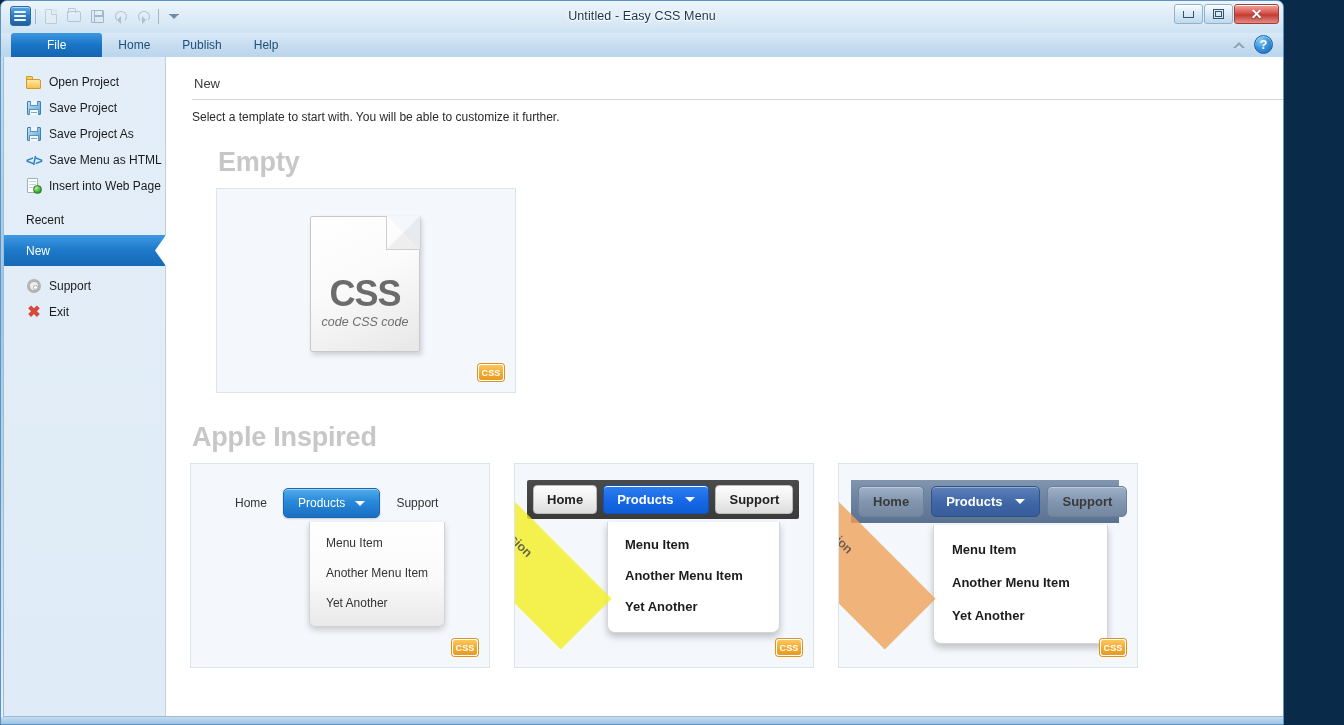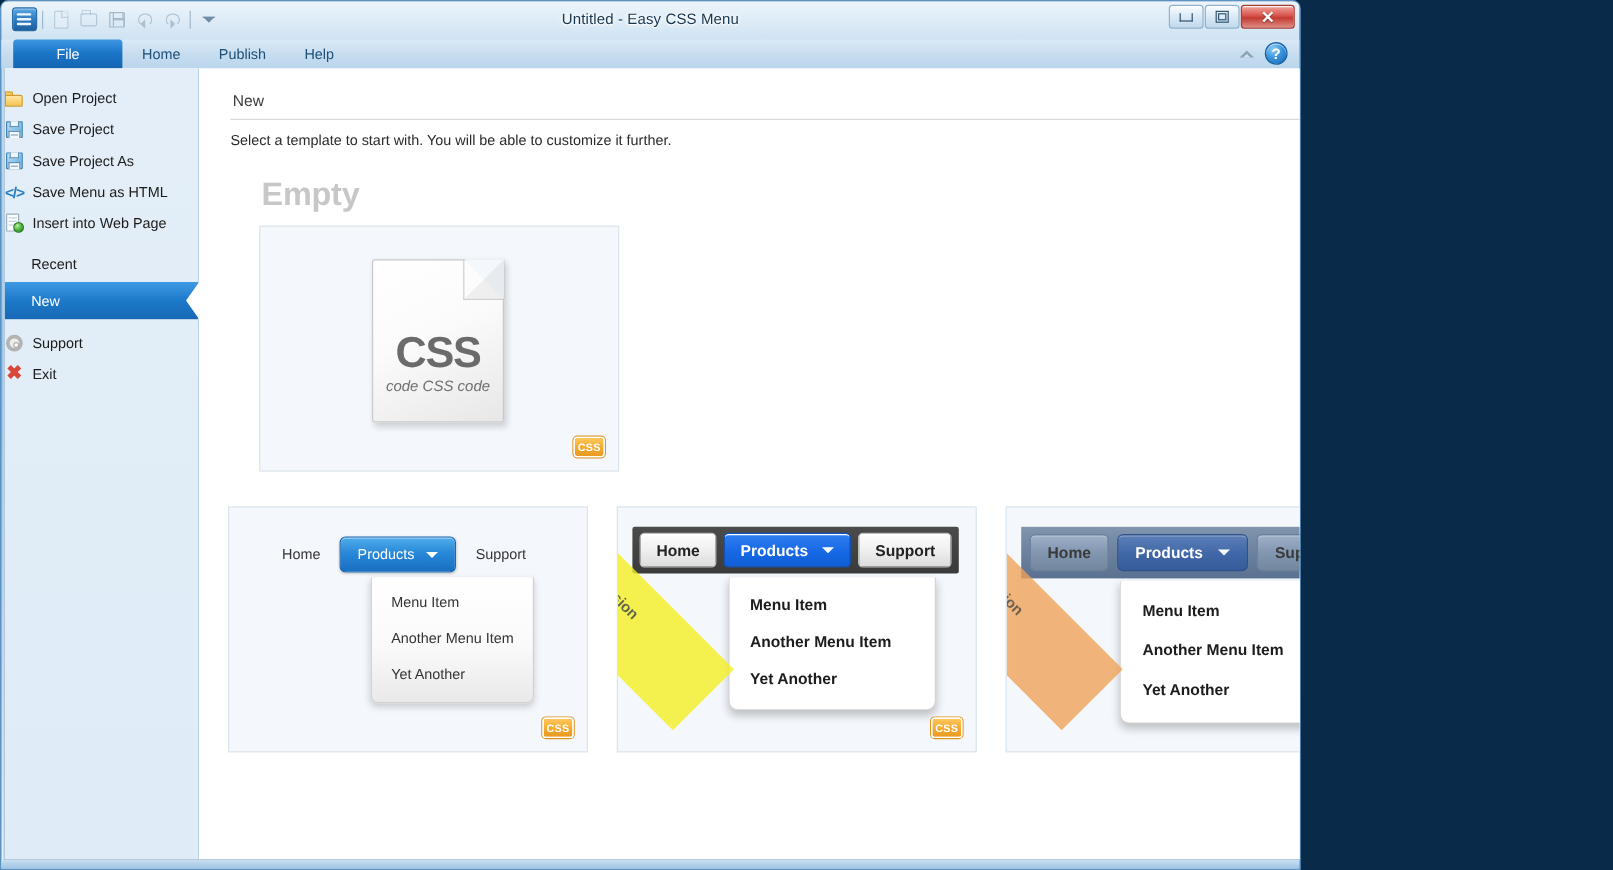--- a/index.html
+++ b/index.html
@@ -7,21 +7,21 @@
     margin: 0; padding: 0;
     width: 1344px; height: 725px;
     overflow: hidden;
     font-family: "Liberation Sans", sans-serif;
     background: #0a2a4a;
   }
 
   
   #app-window {
     position: absolute; left: 0; top: 0;
-    width: 1084px; height: 725px;
+    width: 1284px; height: 725px;
     background: linear-gradient(to bottom,
        #cfe3f3 0%, #b9d6ee 18%, #9ec6e6 40%, #b4d2ea 62%, #d2e5f5 88%, #e8f2fb 100%);
     border: 1px solid #5a93c4;
     border-radius: 7px 7px 0 0;
     overflow: hidden;
   }
   .glass-sheen {
     position:absolute; left:0; top:0; width:100%; height:36px;
     background: linear-gradient(to bottom, rgba(255,255,255,.62), rgba(255,255,255,.02));
     pointer-events:none;
@@ -155,21 +155,21 @@
     overflow:hidden;
   }
 
   
   #sidebar {
     position:absolute; left:0; top:0; width:162px; height:100%;
     background: linear-gradient(to bottom, #e3eef8 0%, #dfebf6 100%);
     border-right:1px solid #bcd2e3;
   }
   .side-item {
-    height: 26px; display:flex; align-items:center; gap:7px; 
+    height: 26px; display:flex; align-items:center; gap:7px; padding-left: 22px;
     font-size: 12px; color:#1b1b1b; position:relative;
   }
   .side-item-label { white-space:nowrap; }
   .side-group-label {
     height: 30px; display:flex; align-items:center; padding-left: 22px;
     font-size: 12px; color:#1b1b1b;
   }
   .side-item-active {
     background: linear-gradient(to bottom, #3f9ae4 0%, #1d79c9 50%, #1769b6 100%);
     height: 31px; padding-left: 22px; color:#ffffff;
@@ -542,20 +542,21 @@
               <div class="big">CSS</div>
               <div class="small">code CSS code</div>
             </div>
             <div class="card-css-badge">CSS</div>
           </div>
 
         </div>
       </div>
 
       <div class="section" style="top:365px;">
+        <div class="section-heading">Apple Inspired</div>
         <div class="card-row">
 
           <div class="tpl-card">
             <div class="mnu1">
               <div class="mnu1-bar">
                 <span class="mnu1-link">Home</span>
                 <span class="mnu1-active">
                   <span>Products</span>
                   <span class="caret-w"></span>
                 </span>

